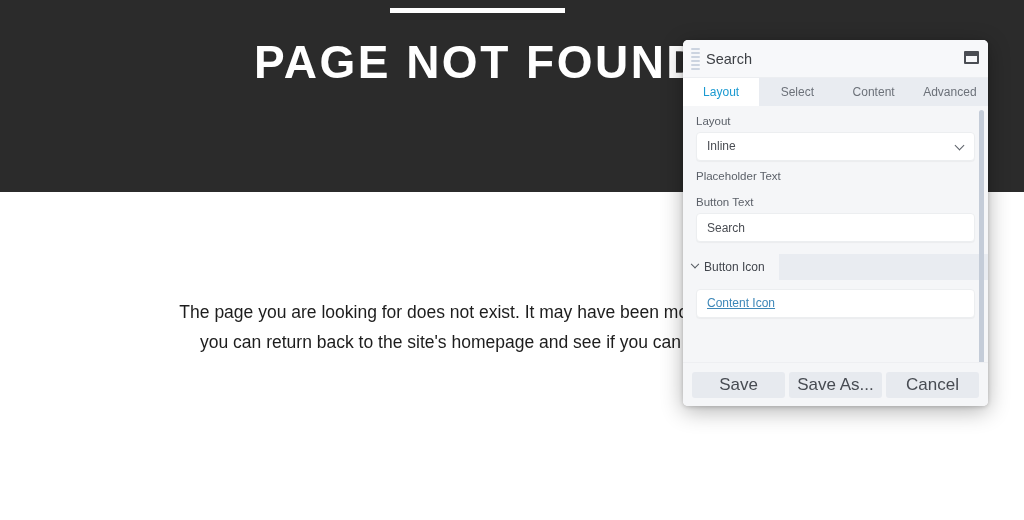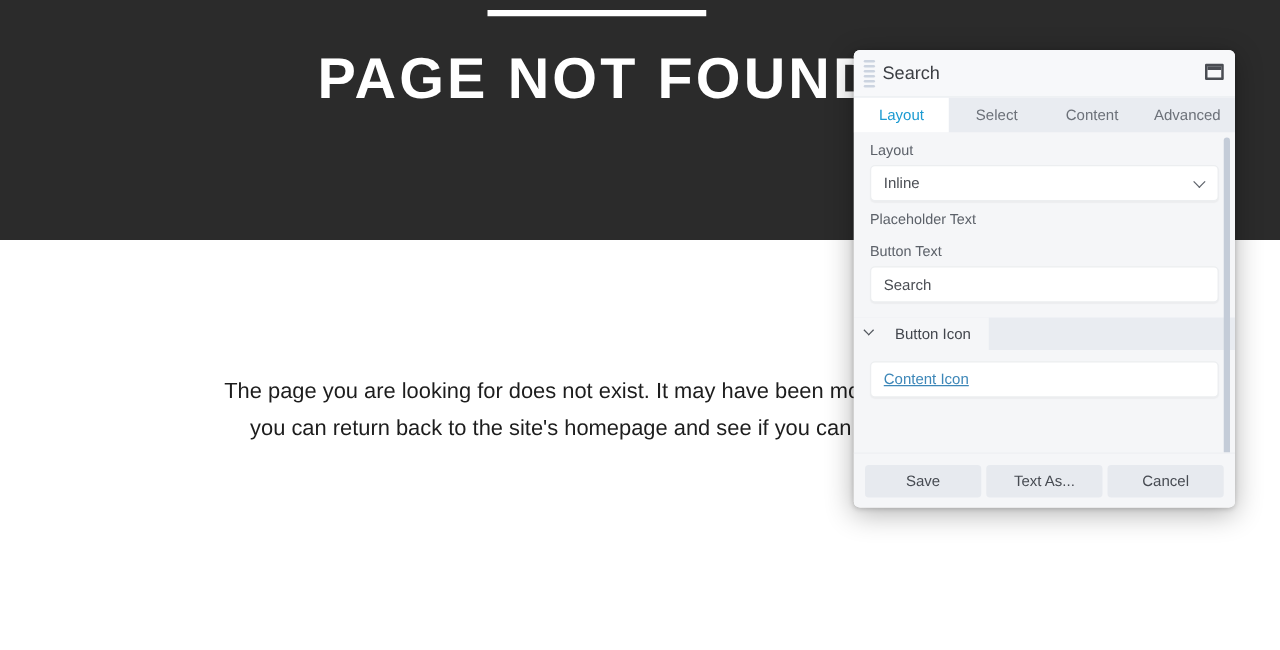--- a/index.html
+++ b/index.html
@@ -163,21 +163,21 @@
     align-items: stretch;
   }
   .section-tab {
     background: #f5f6f8;
     padding: 0 14px 0 9px;
     line-height: 26px;
     font-size: 12px;
     color: #42464d;
     display: flex;
     align-items: center;
-    gap: 18px;
+    gap: 6px;
     cursor: pointer;
   }
   .mini-chev {
     width: 6px; height: 6px;
     border-right: 1.5px solid #53585f;
     border-bottom: 1.5px solid #53585f;
     transform: rotate(45deg) translate(-2px,-2px);
   }
 
   .link-ctrl {
@@ -197,21 +197,21 @@
     align-items: center;
     justify-content: space-between;
     padding: 0 9px;
   }
   .pbtn {
     width: 93px; height: 26px;
     background: #e7eaef;
     border: 0; border-radius: 3px;
     color: #474b52;
     font-family: "Liberation Sans", sans-serif;
-    font-size: 12px;
+    font-size: 17px;
     cursor: pointer;
   }
 
   .panel-sb-track {
     position: absolute; right: 2px; top: 0;
     width: 8px; height: 310px;
   }
   .panel-sb-thumb {
     position: absolute; right: 2px; top: 4px;
     width: 5px; height: 292px;
@@ -293,19 +293,19 @@
         </div>
       </div>
 
       <div class="panel-sb-track">
         <div class="panel-sb-thumb"></div>
       </div>
     </div>
 
     <div class="panel-footer">
       <button class="pbtn">Save</button>
-      <button class="pbtn">Text As...</button>
+      <button class="pbtn">Save As...</button>
       <button class="pbtn">Cancel</button>
     </div>
 
   </div>
 
 </div>
 
 </body></html>

